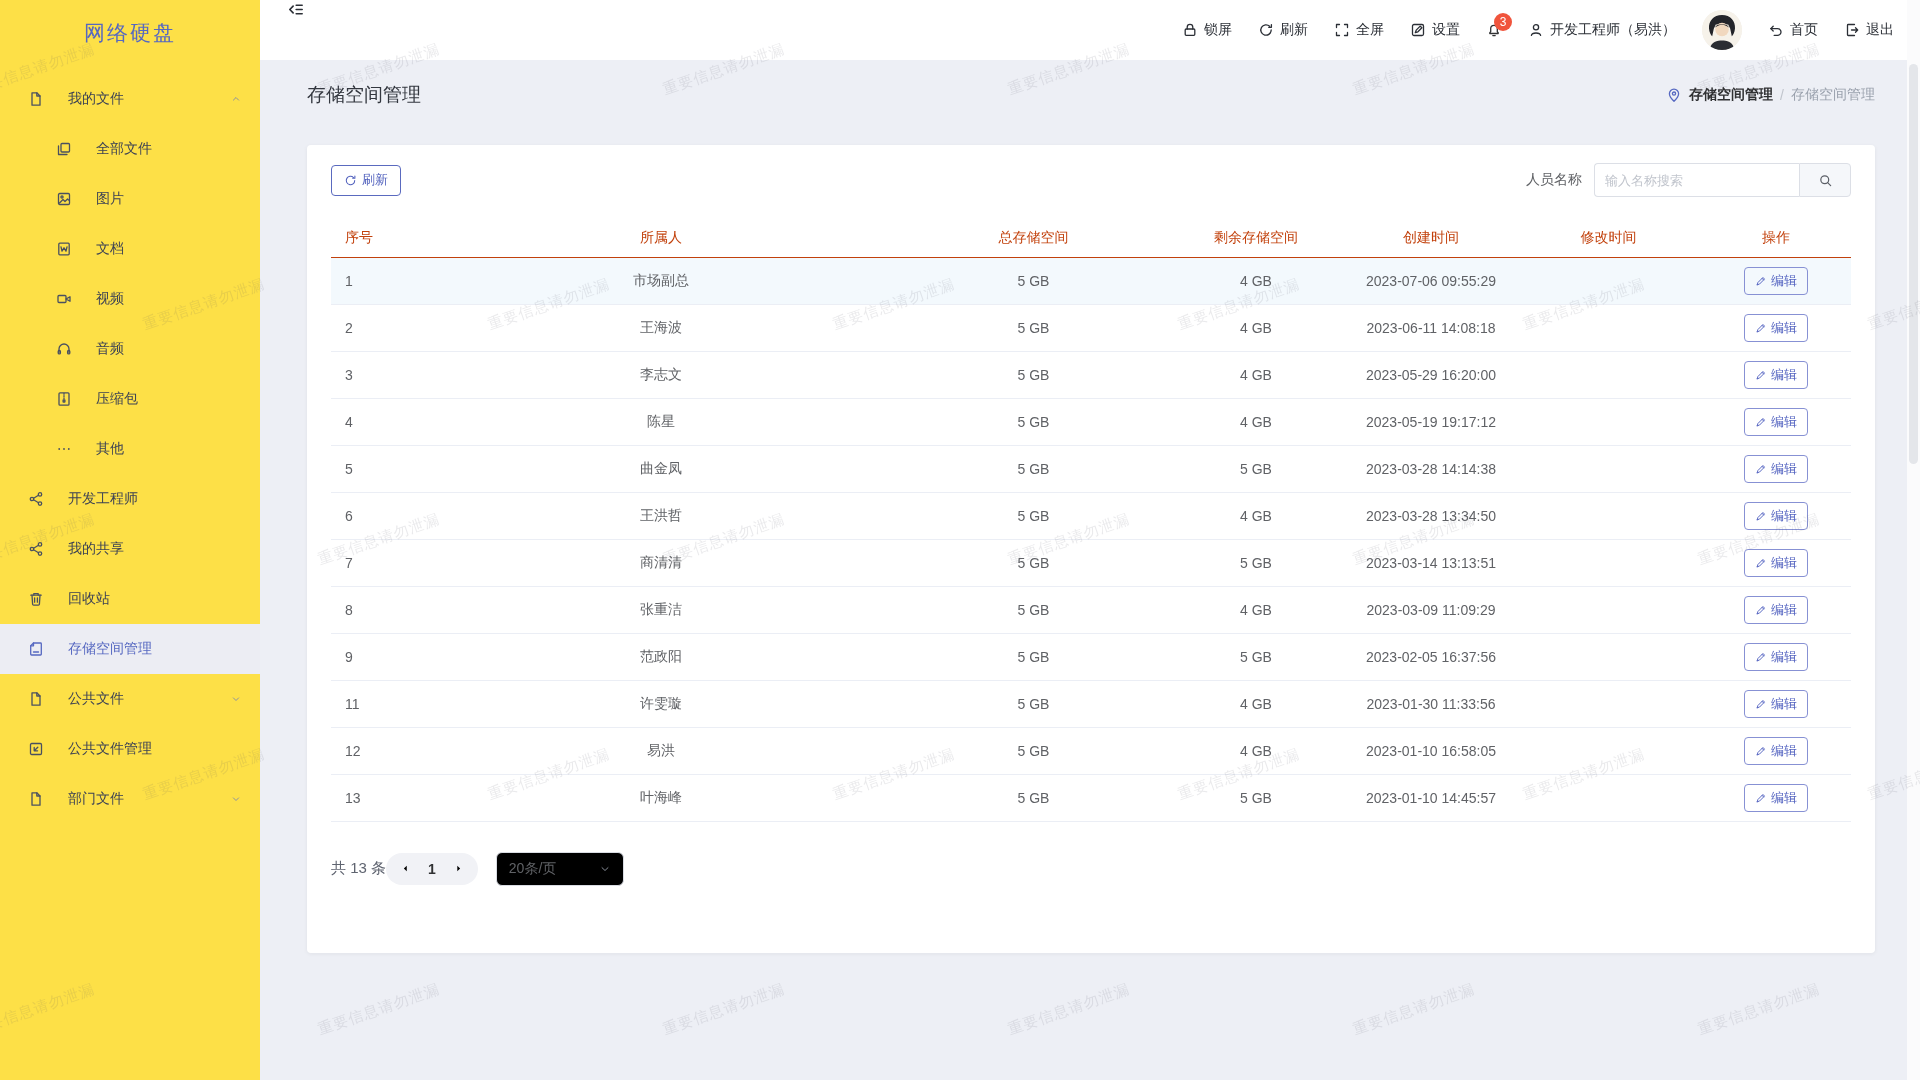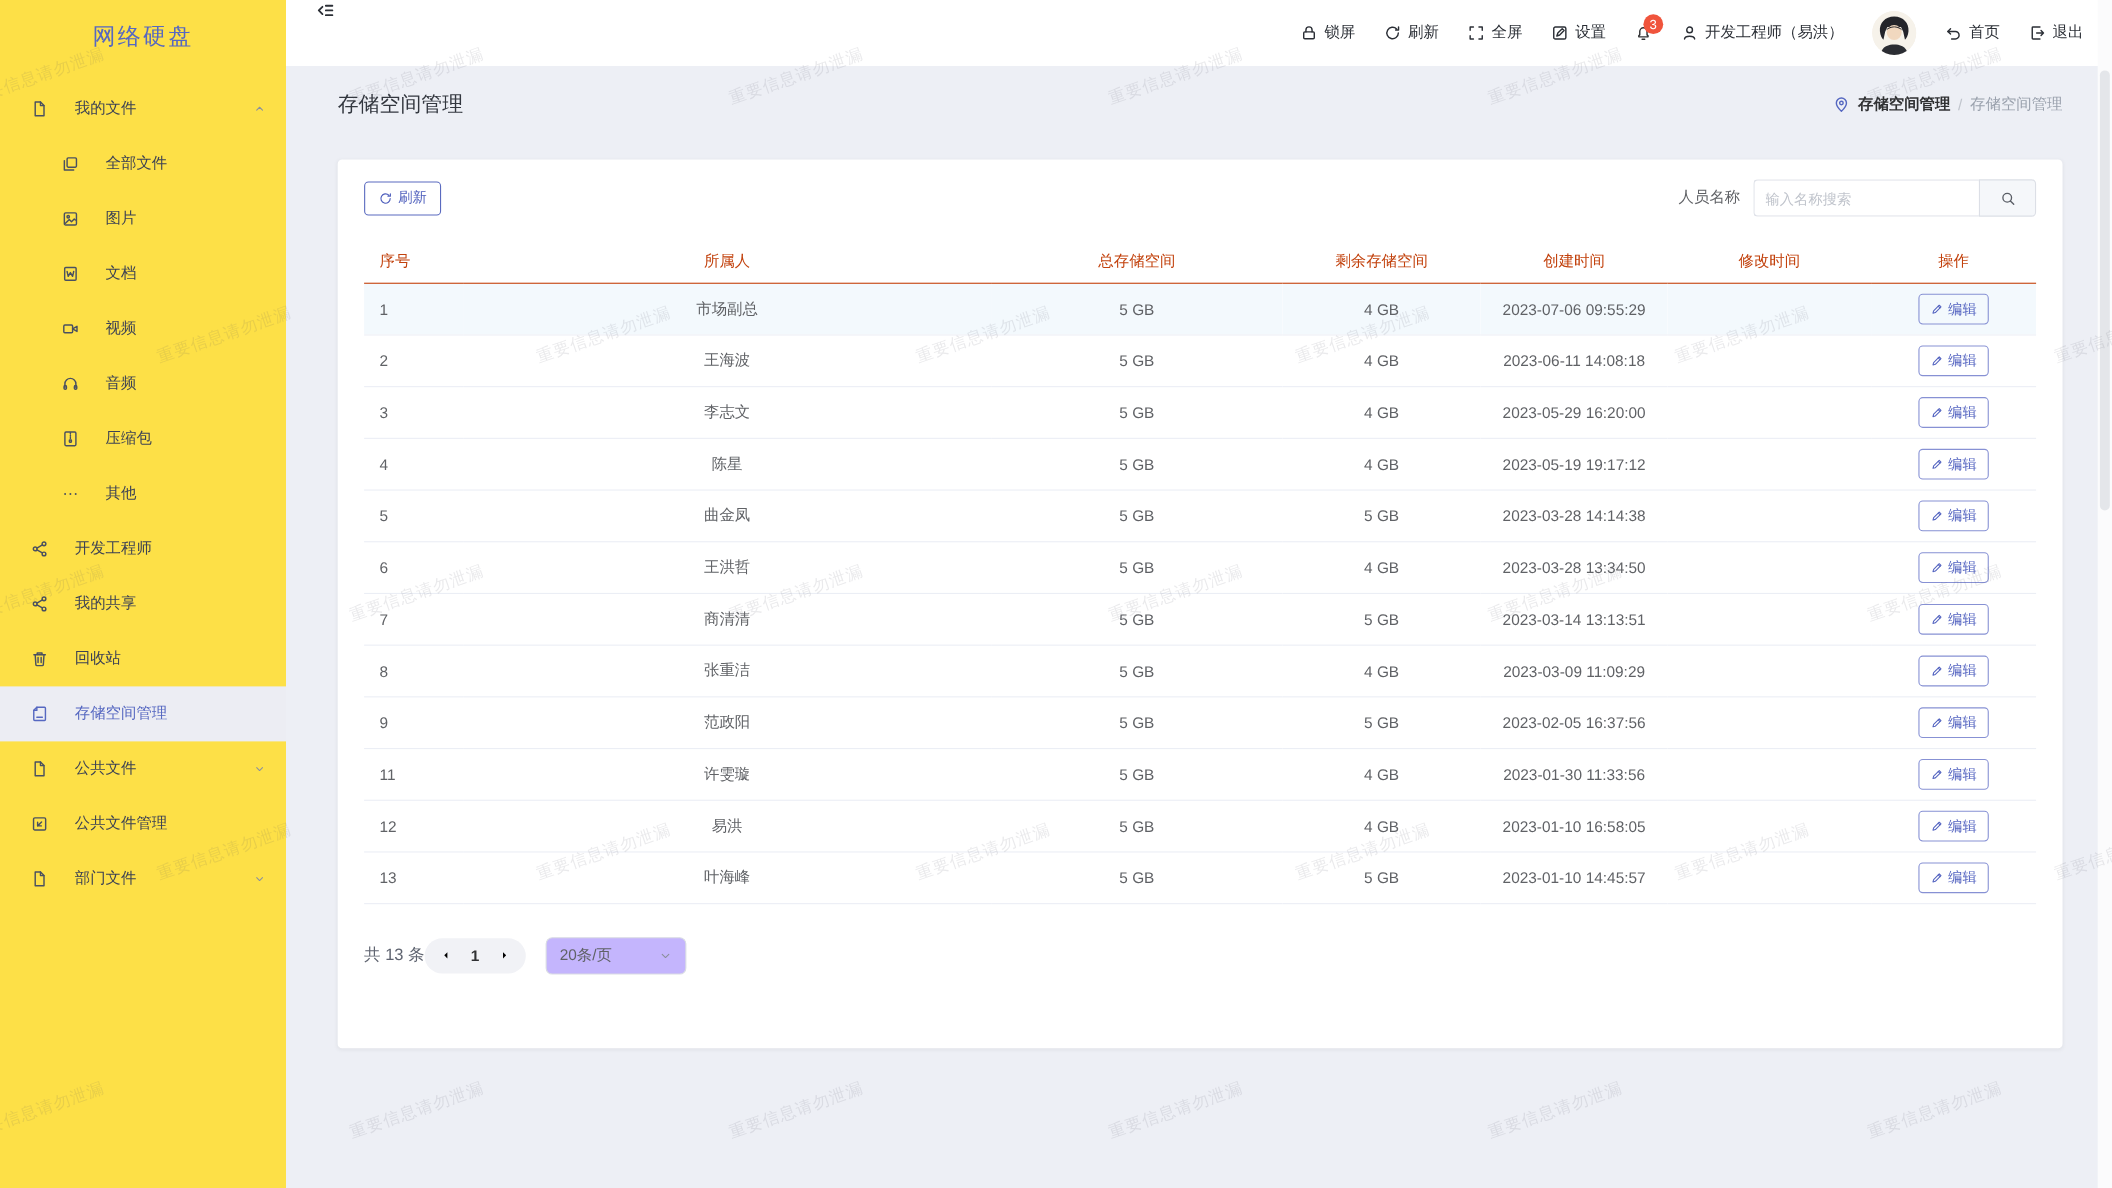--- a/index.html
+++ b/index.html
@@ -114,21 +114,21 @@
   .total-text { color:#5f6470; font-size:15px; }
   .footer-right { display:flex; align-items:center; gap:18px; }
   .pager {
     display:flex; align-items:center; gap:16px; background:#f1f2f6; border-radius:16px;
     height:32px; padding:0 13px;
   }
   .pager .pg-btn { background:none; border:none; color:#5a6abf; cursor:pointer; display:flex; padding:0; }
   .pager .pg-btn svg { width:13px; height:13px; stroke-width:1.6; }
   .pager .pg-num { color:#303133; font-weight:700; font-size:14px; }
   .page-size {
-    width:128px; height:34px; border:1px solid #d9dce3; border-radius:6px; background:#c4b5fd;
+    width:128px; height:34px; border:1px solid #d9dce3; border-radius:6px; background:#000000;
     display:flex; align-items:center; justify-content:space-between; padding:0 12px;
     color:#606266; cursor:pointer;
   }
   .page-size .icon { color:#8a8f99; }
   .page-size .icon svg { width:12px; height:12px; }
 
   
   .edge-scrollbar { position:absolute; right:0; top:0; width:13px; height:1080px; background:#fbfbfc; z-index:6; }
   .edge-thumb { position:absolute; left:2px; right:2px; top:64px; height:400px; background:#e4e6ea; border-radius:5px; }
 

